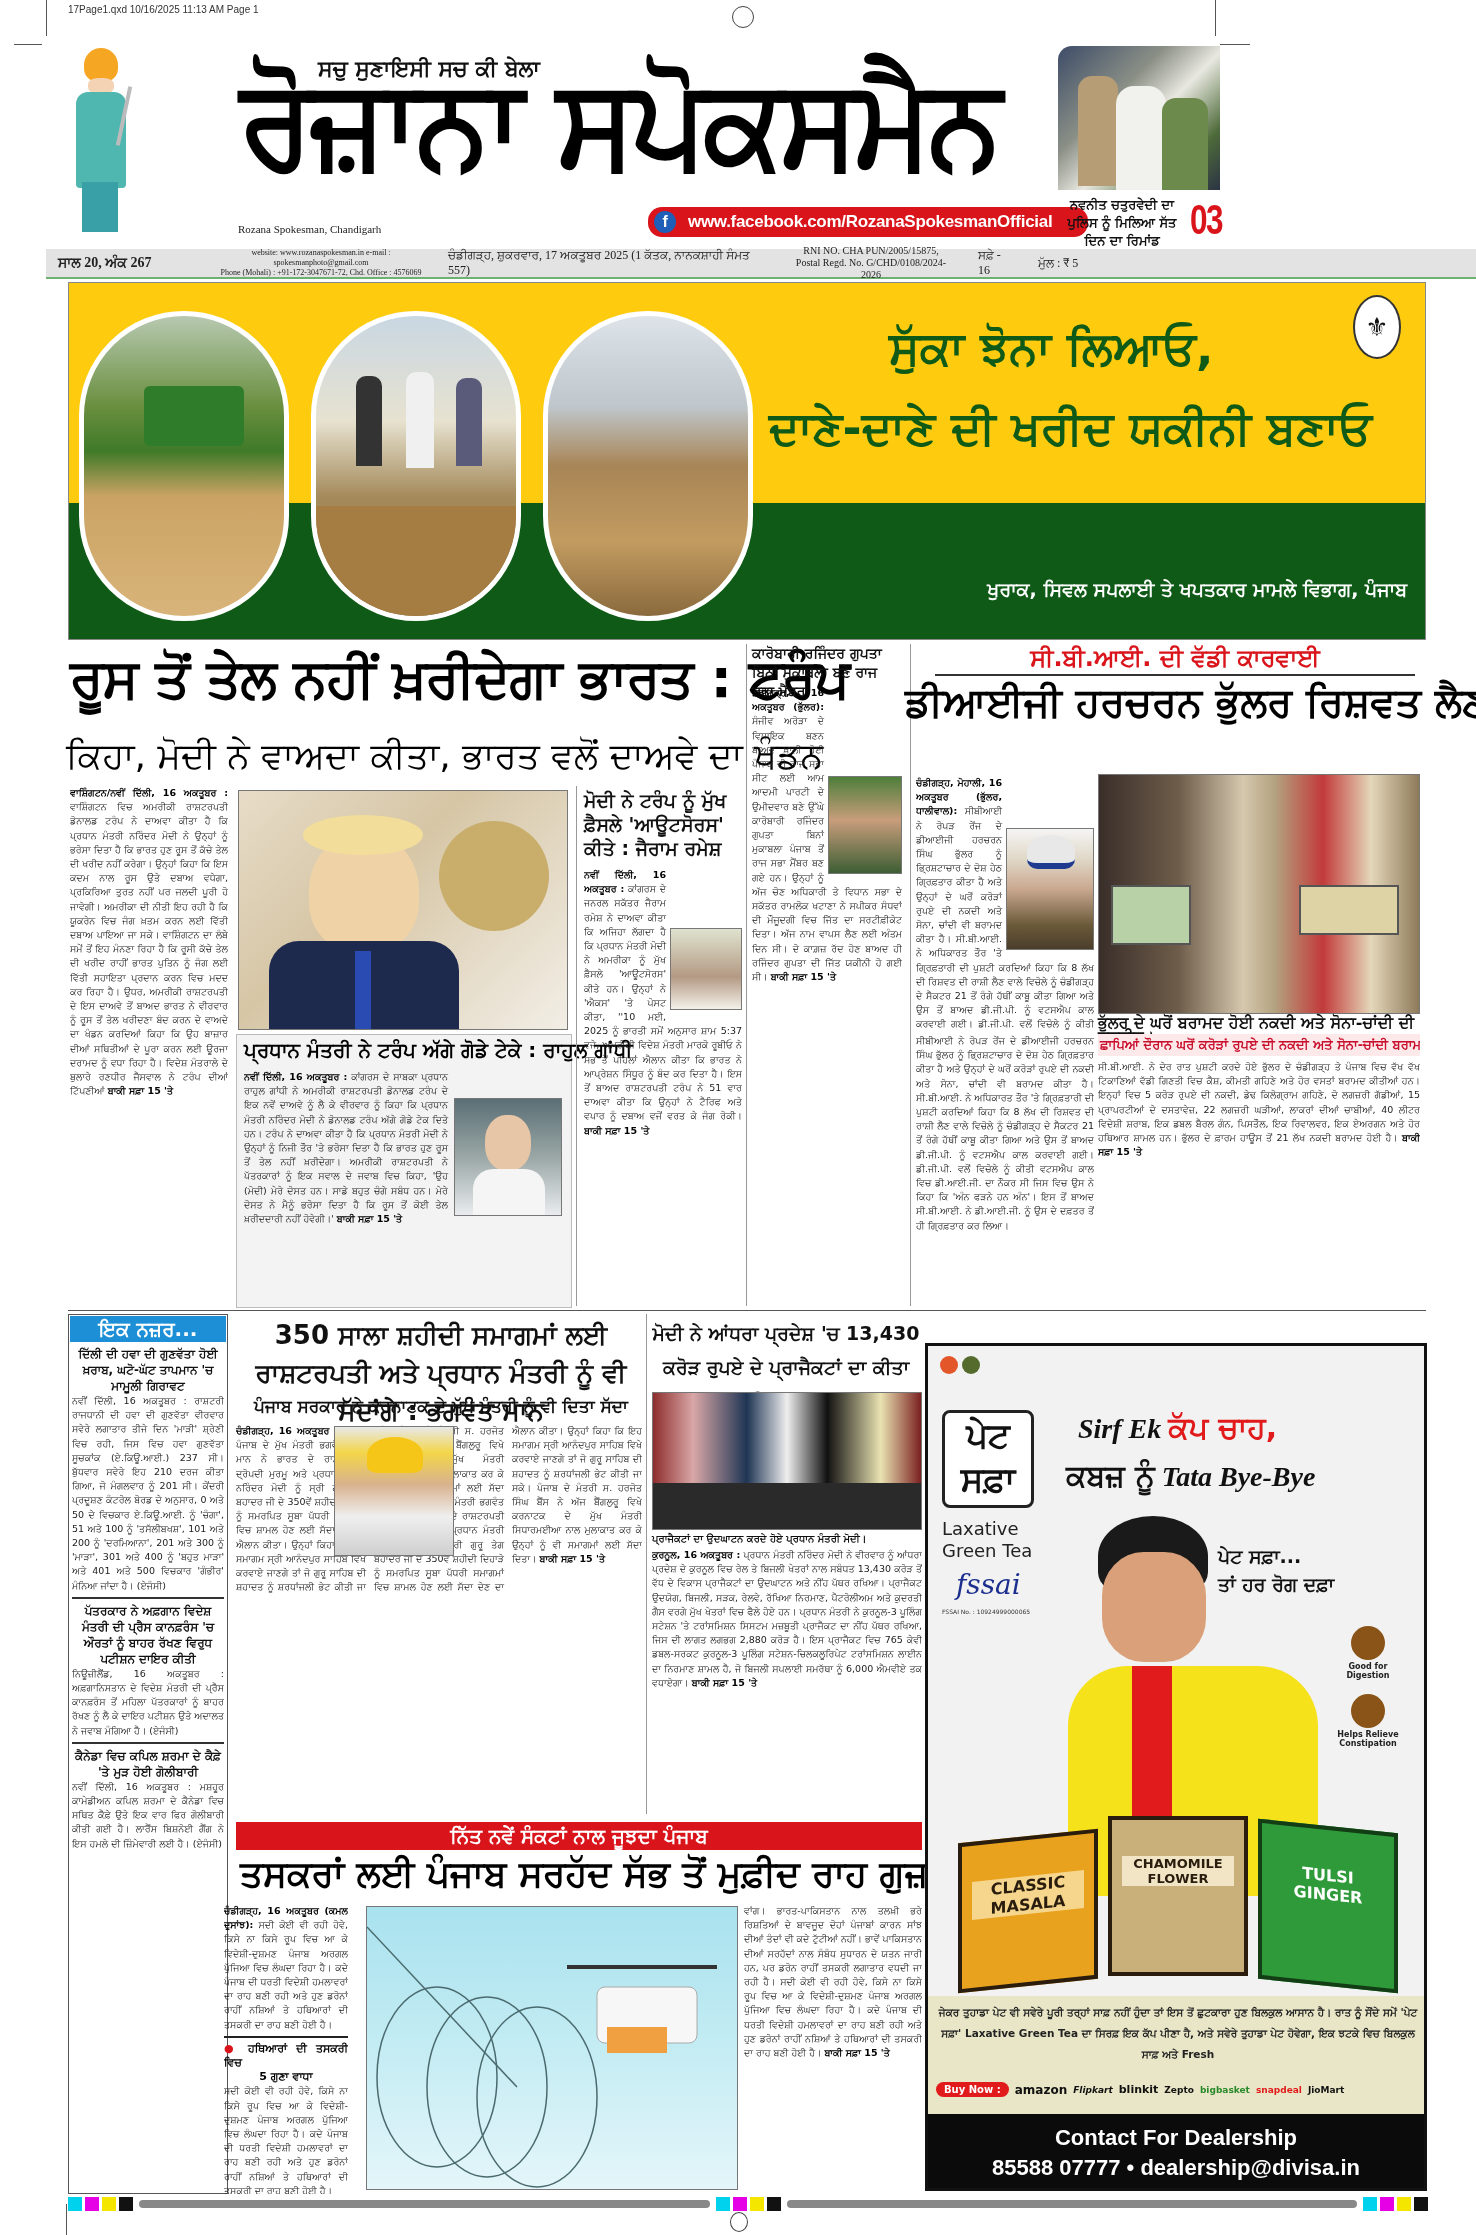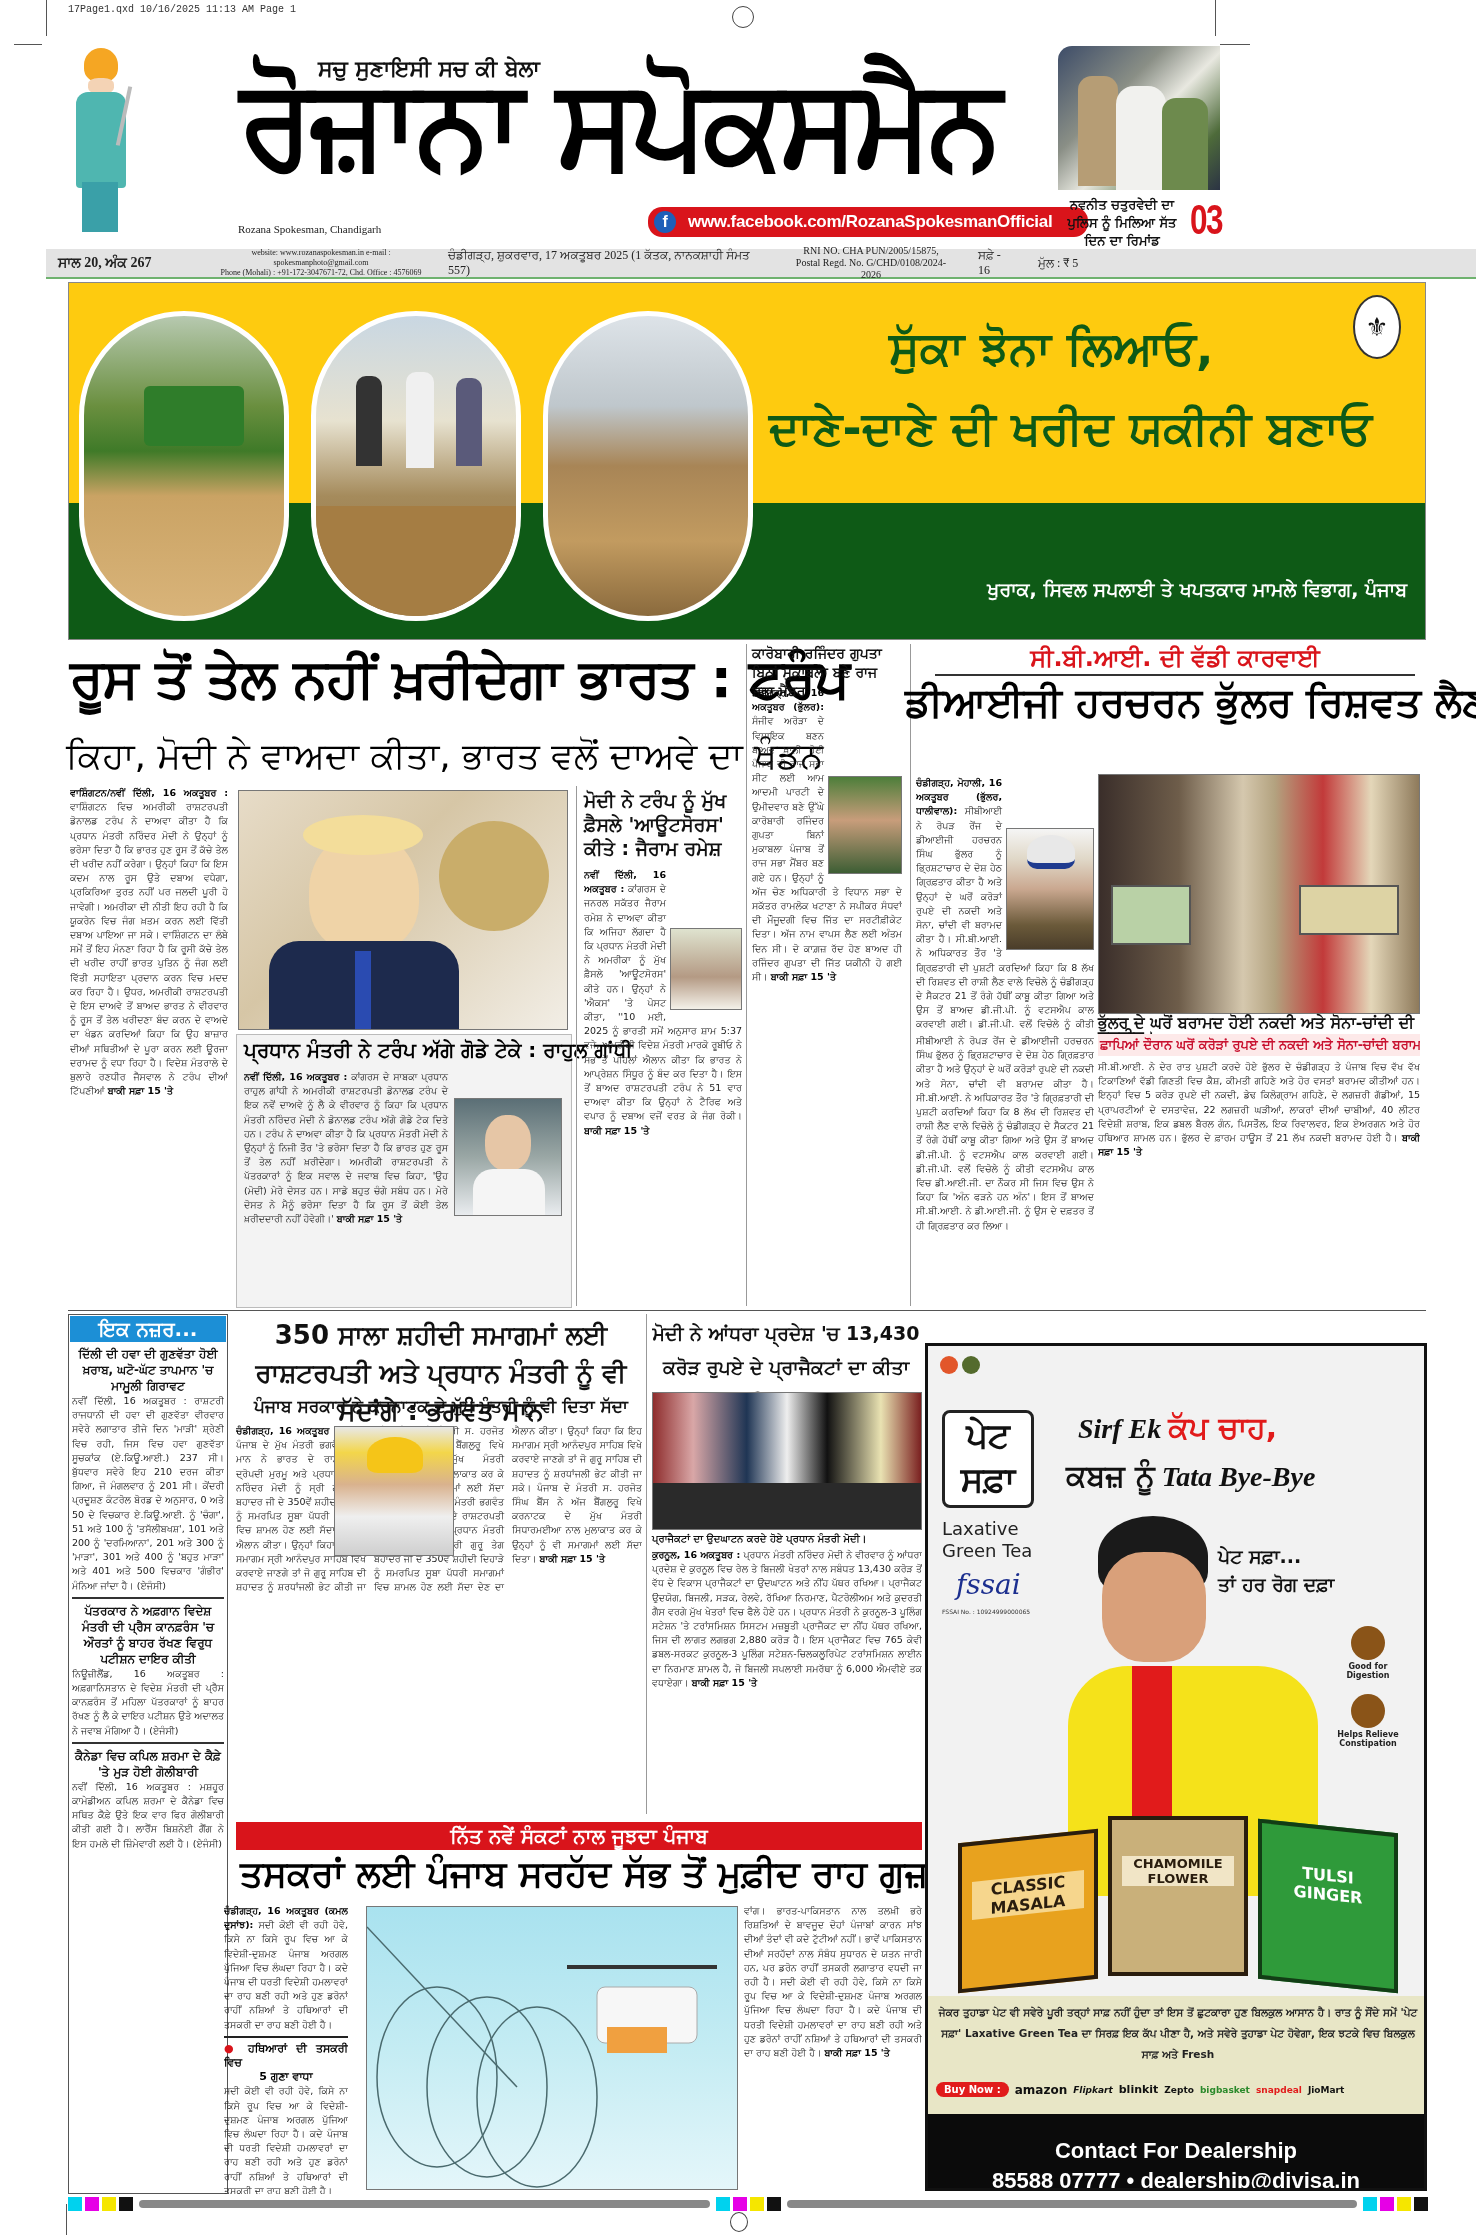--- a/index.html
+++ b/index.html
@@ -1,18 +1,18 @@
 <!DOCTYPE html>
 <html><head>
 <meta charset="utf-8">
 <style>
 *{box-sizing:border-box;margin:0;padding:0}
 body{width:1476px;height:2235px;background:#fff;font-family:"DejaVu Sans",sans-serif;color:#111;position:relative;overflow:hidden}
 .abs{position:absolute}
-.slug{left:68px;top:4px;font-family:Liberation Mono, monospace;font-size:10px;color:#333}
+.slug{left:68px;top:4px;font-family:Liberation Sans, sans-serif;font-size:10px;color:#333}
 .mast-title{left:240px;top:48px;width:930px;height:150px;font-family:"DejaVu Serif",serif;font-weight:900;font-size:118px;line-height:150px;letter-spacing:-4px;color:#000;white-space:nowrap;transform:scaleY(1.05)}
 .tagline{left:320px;top:52px;font-size:22px;font-weight:bold;color:#111}
 .kid{left:62px;top:48px;width:76px;height:196px}
 .cityline{left:238px;top:223px;font-family:"Liberation Serif",serif;font-size:11px;font-weight:normal;color:#222}
 .fbbar{left:648px;top:207px;width:440px;height:30px;background:#d9141b;border-radius:14px;color:#fff;font-family:"Liberation Sans",sans-serif;font-weight:bold;font-size:17px;line-height:30px;padding-left:40px;letter-spacing:-0.3px}
 .fbicon{position:absolute;left:6px;top:4px;width:22px;height:22px;border-radius:50%;background:#1f5fb8;color:#fff;font-size:16px;line-height:22px;text-align:center;font-weight:bold}
 .topphoto{left:1058px;top:46px;width:162px;height:144px;background:linear-gradient(135deg,#3d4c68 0%,#8a8f86 35%,#e8e8e0 55%,#4e6b3a 80%,#2b3344 100%);border-radius:14px 0 0 0;overflow:hidden}
 .topphoto .p1{position:absolute;left:20px;top:30px;width:40px;height:110px;background:#b69d75;border-radius:14px 14px 0 0}
 .topphoto .p2{position:absolute;left:58px;top:40px;width:50px;height:104px;background:#f1f1ee;border-radius:18px 18px 0 0}
 .topphoto .p3{position:absolute;left:104px;top:52px;width:46px;height:92px;background:#6d8a4d;border-radius:14px 14px 0 0}
@@ -335,21 +335,21 @@
     <span style="background:#e11b1b;color:#fff;border-radius:10px;padding:2px 8px;font-size:10px">Buy Now :</span>
     <span style="font-size:12px">amazon</span>
     <span style="font-style:italic">Flipkart</span>
     <span style="font-size:11px">blinkit</span>
     <span>Zepto</span>
     <span style="color:#2b8a2b">bigbasket</span>
     <span style="color:#e11b1b">snapdeal</span>
     <span>JioMart</span>
   </div>
   <div style="position:absolute;left:0;top:768px;width:100%;height:74px;background:#0b0b0b;color:#fff;text-align:center;font-family:'Liberation Sans',sans-serif;font-weight:bold">
-    <div style="font-size:22px;line-height:30px;margin-top:22px">Contact For Dealership</div>
+    <div style="font-size:22px;line-height:30px;margin-top:9px">Contact For Dealership</div>
     <div style="font-size:22px;line-height:30px">85588 07777 • dealership@divisa.in</div>
   </div>
 </section>
 
 <div class="abs" style="left:68px;top:2196px;width:1360px;height:16px;display:flex;align-items:center;gap:6px">
   <div class="cmyk">
       <span style="background:#00d2ee"></span>
       <span style="background:#e600e6"></span>
       <span style="background:#f5e600"></span>
       <span style="background:#111"></span>

